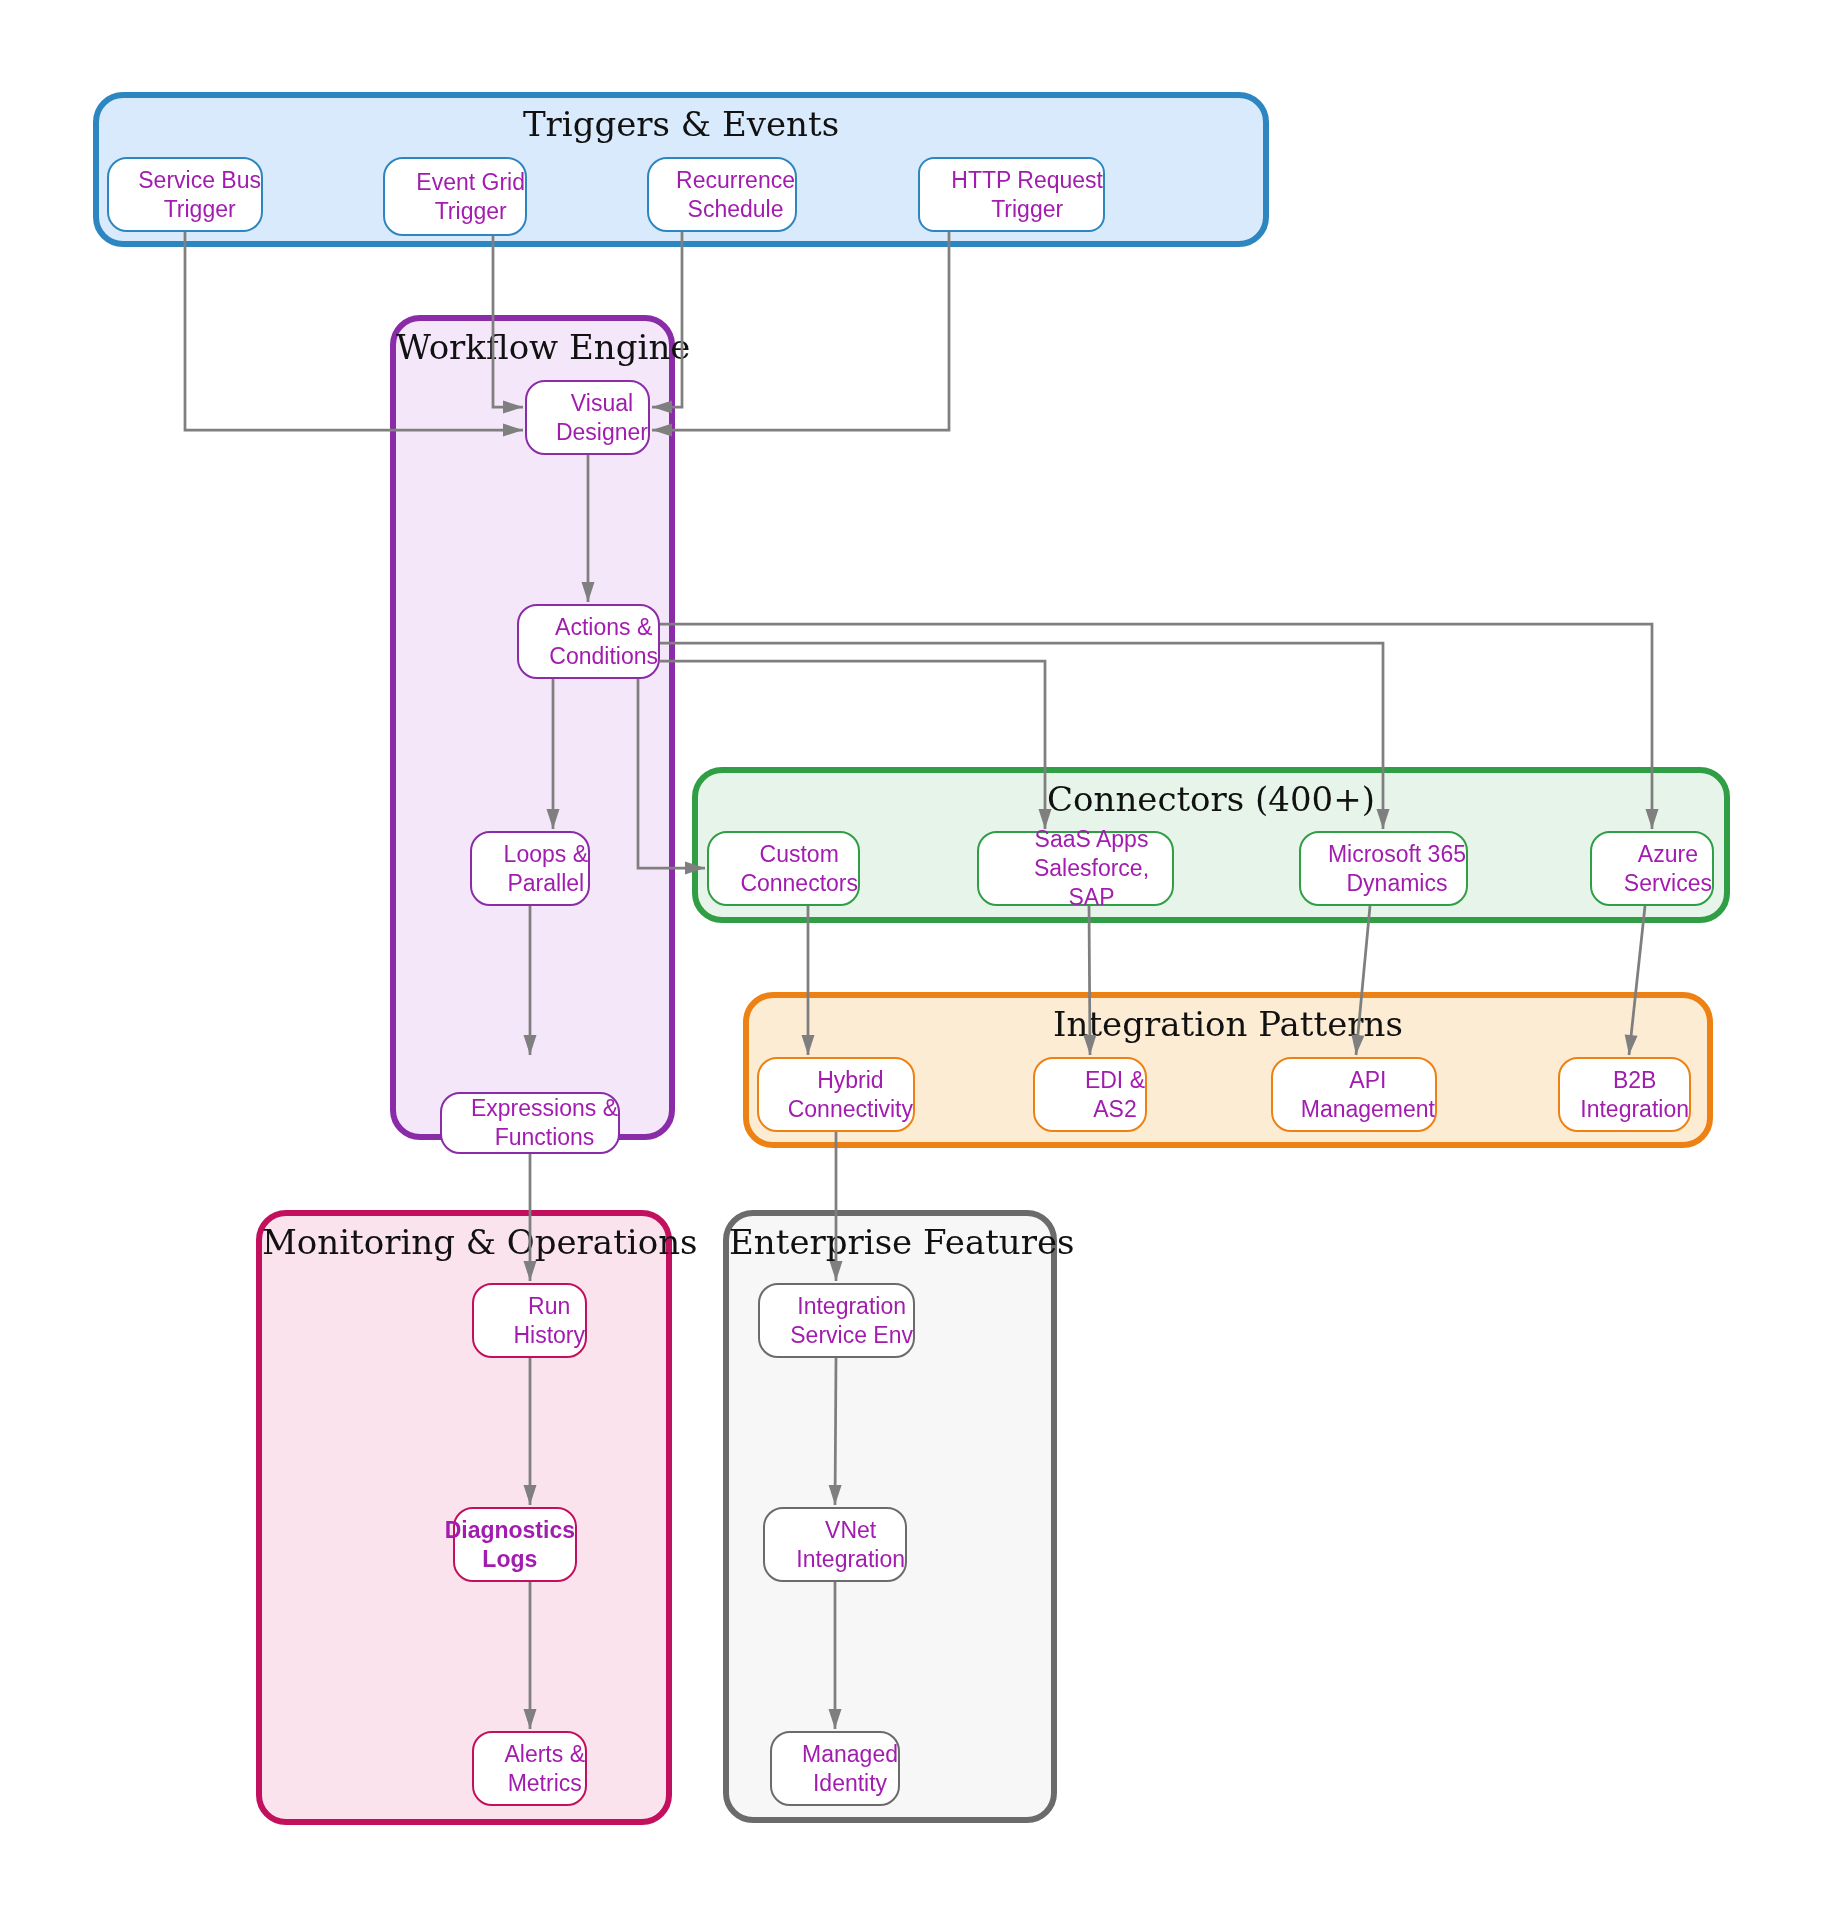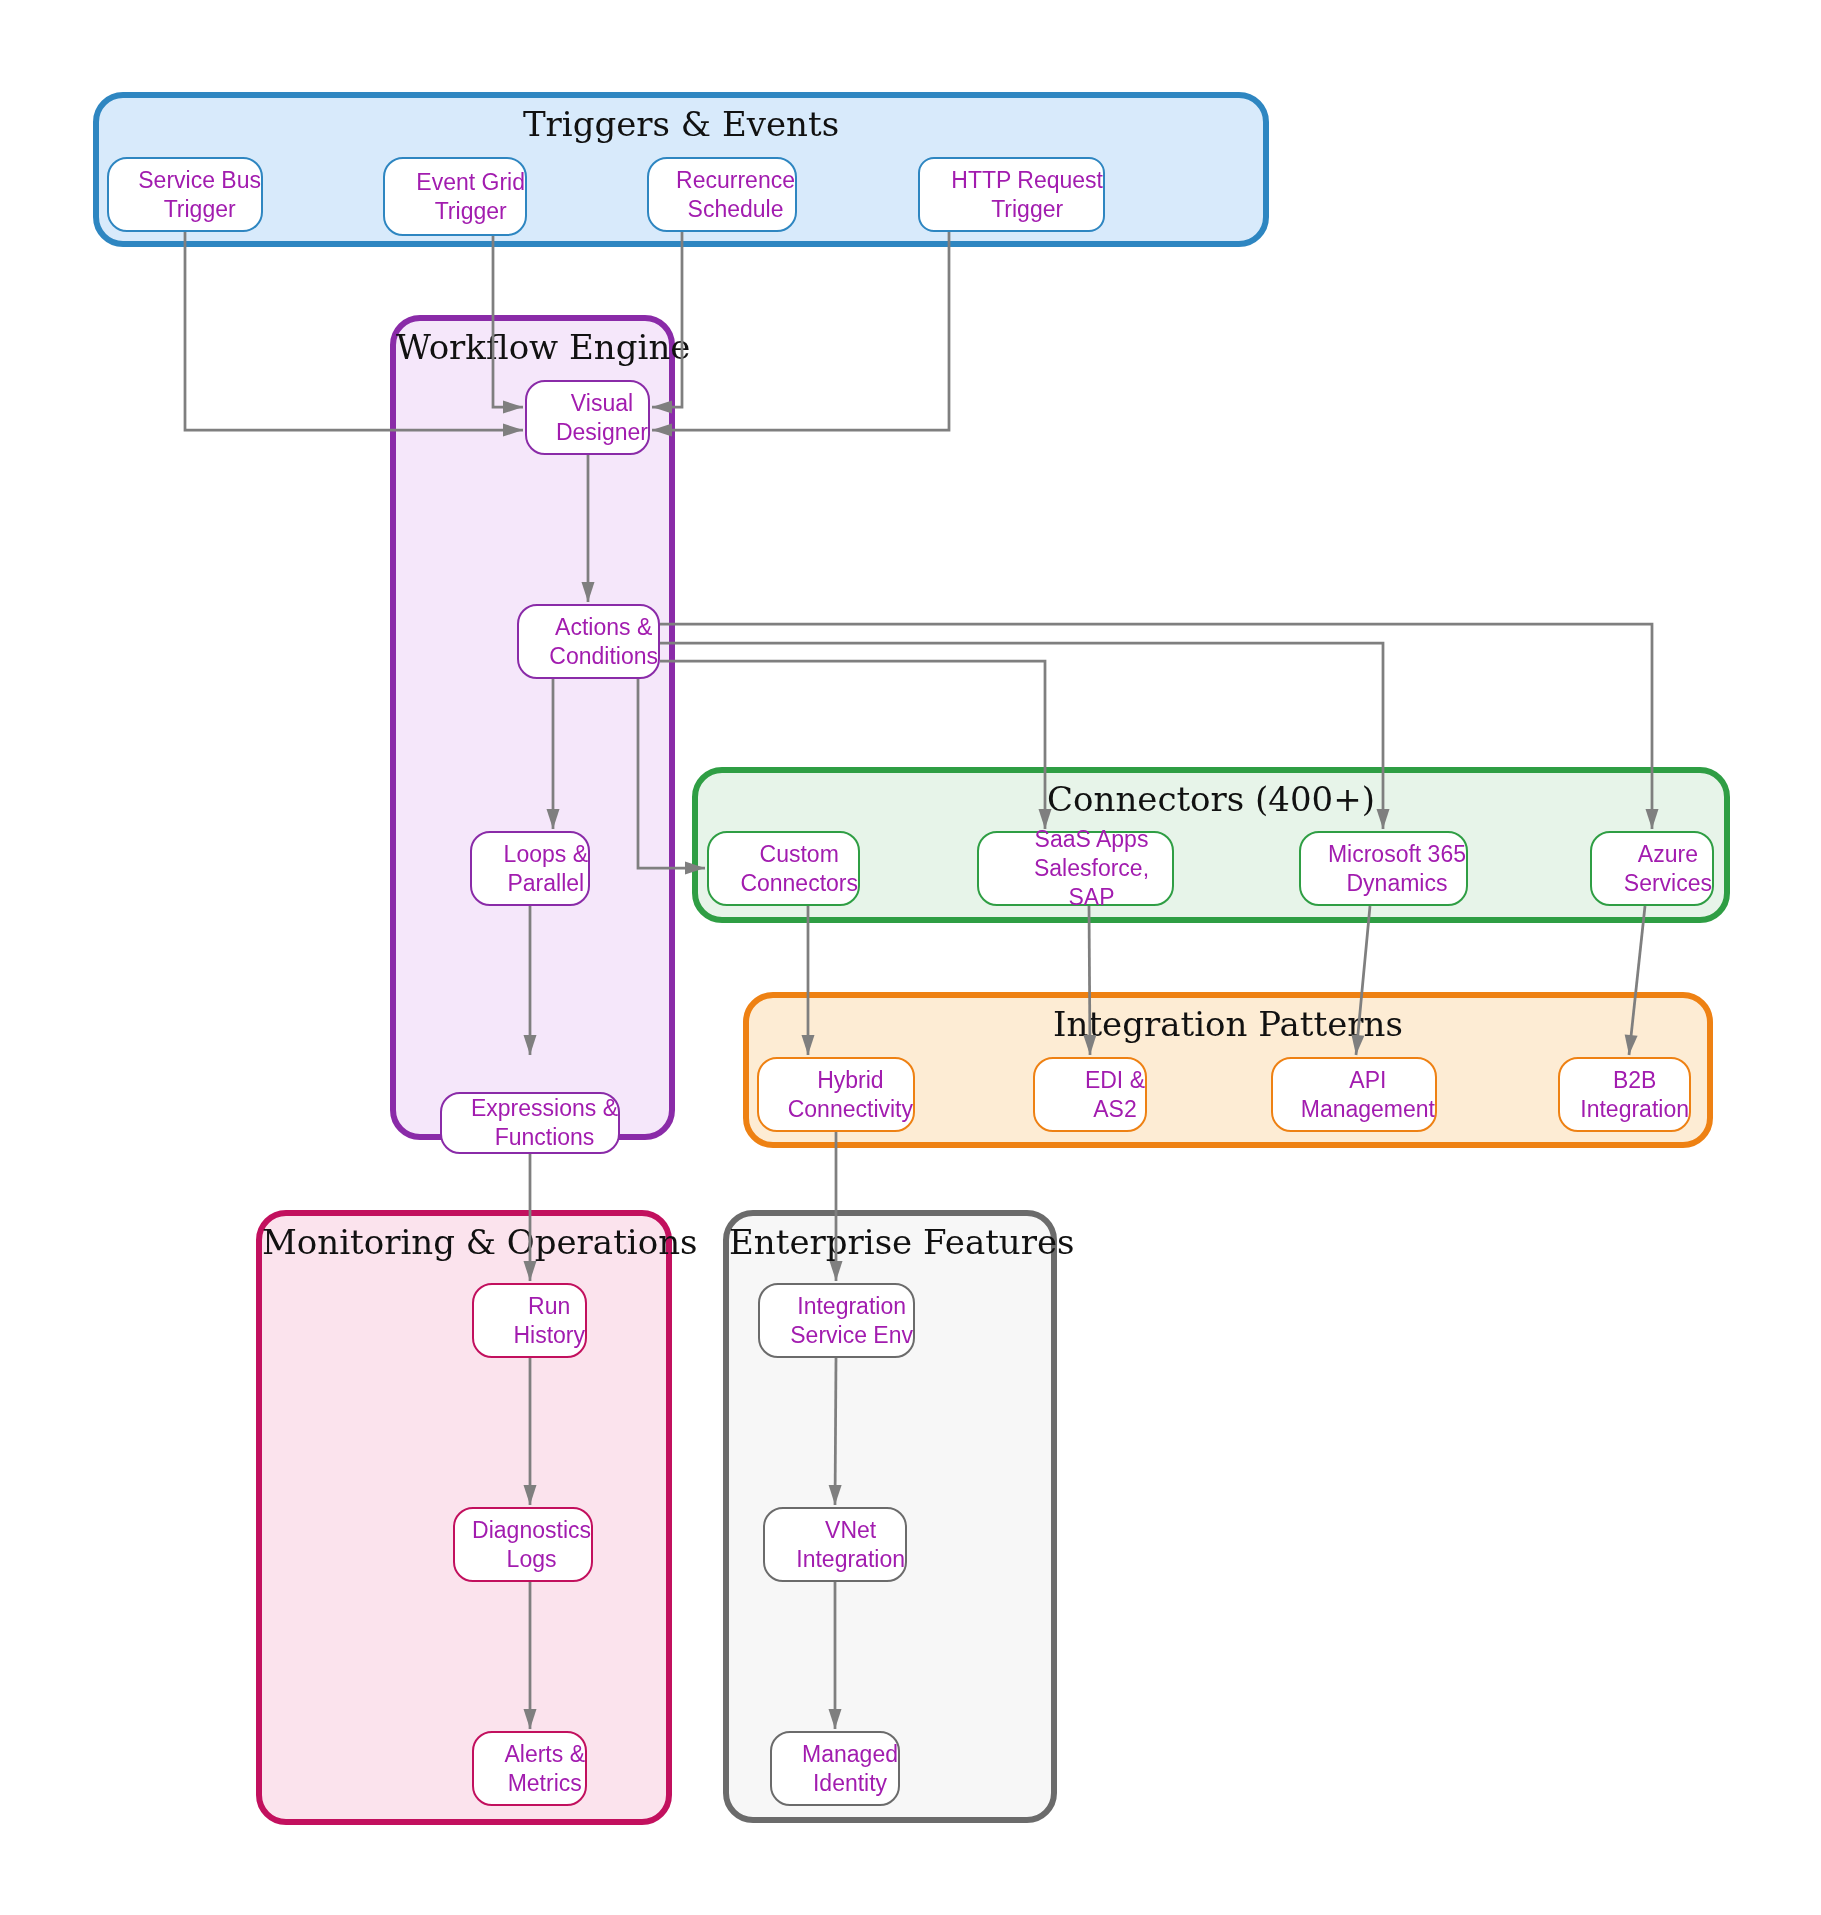--- a/index.html
+++ b/index.html
@@ -151,21 +151,21 @@
 Connectivity</span></div>
   <div class="node n-orange" style="left:1033px;top:1057px;width:114px;height:75px;"><span>EDI &amp;
 AS2</span></div>
   <div class="node n-orange" style="left:1271px;top:1057px;width:166px;height:75px;"><span>API
 Management</span></div>
   <div class="node n-orange" style="left:1558px;top:1057px;width:133px;height:75px;"><span>B2B
 Integration</span></div>
 
   <div class="node n-pink" style="left:472px;top:1283px;width:115px;height:75px;"><span>Run
 History</span></div>
-  <div class="node n-pink" style="left:453px;top:1507px;width:140px;height:75px;"><span>Diagnostics
+  <div class="node n-pink" style="left:453px;top:1507px;width:124px;height:75px;font-weight:bold;"><span>Diagnostics
 Logs</span></div>
   <div class="node n-pink" style="left:472px;top:1731px;width:115px;height:75px;"><span>Alerts &amp;
 Metrics</span></div>
 
   <div class="node n-gray" style="left:758px;top:1283px;width:157px;height:75px;"><span>Integration
 Service Env</span></div>
   <div class="node n-gray" style="left:763px;top:1507px;width:144px;height:75px;"><span>VNet
 Integration</span></div>
   <div class="node n-gray" style="left:770px;top:1731px;width:130px;height:75px;"><span>Managed
 Identity</span></div>

